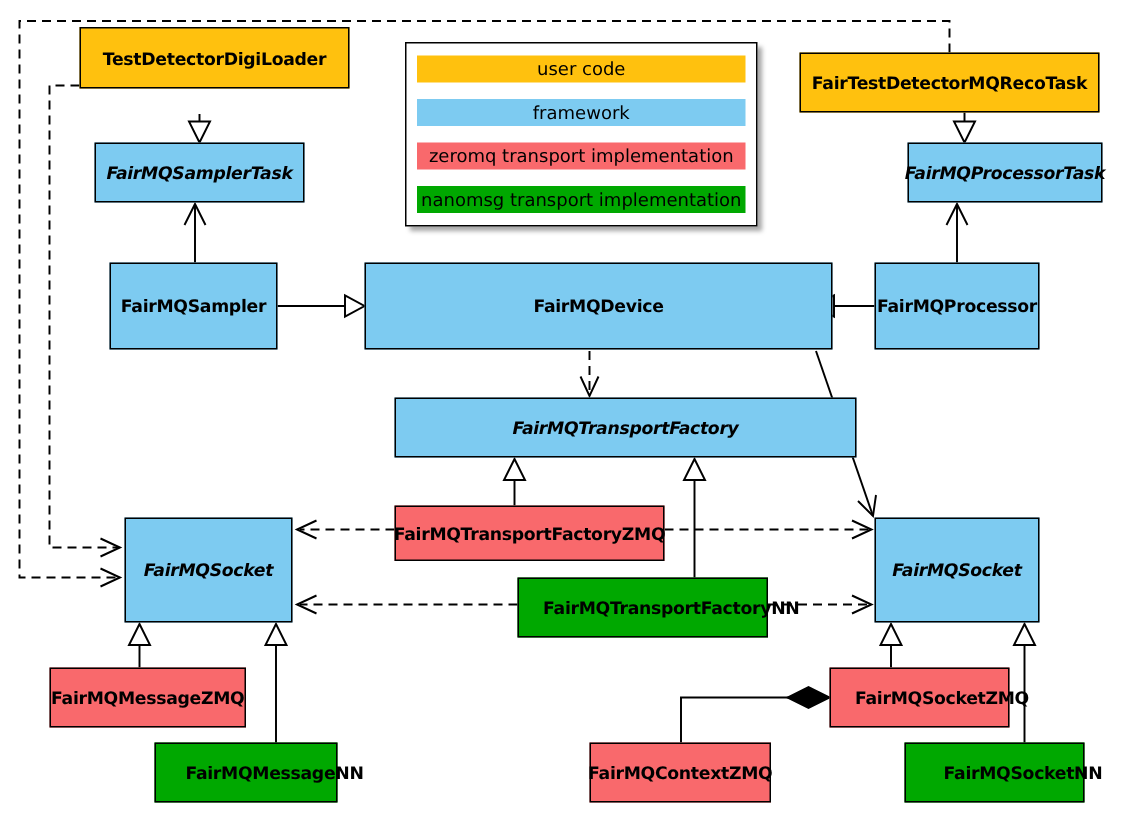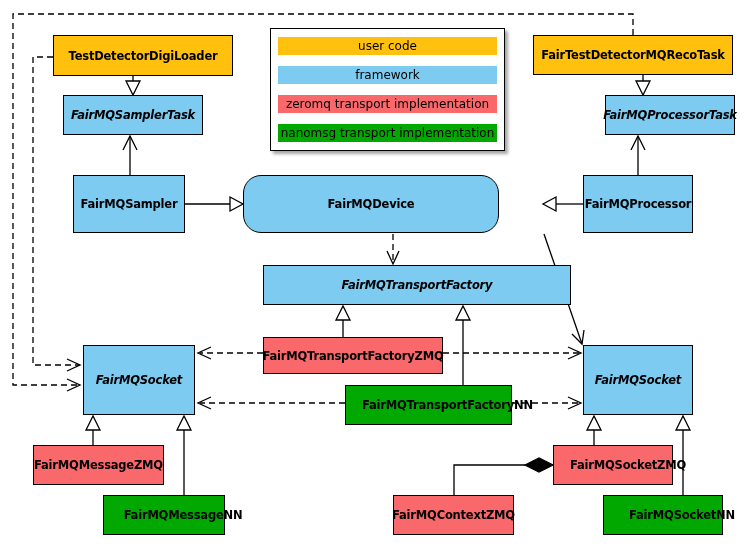--- a/index.html
+++ b/index.html
@@ -138,31 +138,31 @@
   </g>
 </svg>
 
 <div id="legend">
   <div class="legend-bar" style="background: rgb(255, 193, 14);">user code</div>
   <div class="legend-bar" style="background: rgb(125, 203, 241);">framework</div>
   <div class="legend-bar" style="background: rgb(249, 105, 108);">zeromq transport implementation</div>
   <div class="legend-bar" style="background: rgb(0, 168, 0);">nanomsg transport implementation</div>
 </div>
 
-<div class="node user" style="left:53px;top:35px;width:180px;height:41px;">TestDetectorDigiLoader</div>
+<div class="node user" style="left:53px;top:18px;width:180px;height:41px;">TestDetectorDigiLoader</div>
 
 <div class="node user" style="left:533px;top:35px;width:200px;height:40px;">FairTestDetectorMQRecoTask</div>
 
 <div class="node fw abstract" style="left:63px;top:95px;width:140px;height:40px;">FairMQSamplerTask</div>
 
 <div class="node fw abstract" style="left:605px;top:95px;width:130px;height:40px;">FairMQProcessorTask</div>
 
 <div class="node fw" style="left:73px;top:175px;width:112px;height:58px;">FairMQSampler</div>
 
-<div class="node fw" style="left:243px;top:175px;width:256px;height:58px;border-radius:18px;">FairMQDevice</div>
+<div class="node fw" style="left:243px;top:175px;width:312px;height:58px;">FairMQDevice</div>
 
 <div class="node fw" style="left:583px;top:175px;width:110px;height:58px;">FairMQProcessor</div>
 
 <div class="node fw abstract" style="left:263px;top:265px;width:308px;height:40px;">FairMQTransportFactory</div>
 
 <div class="node zmq" style="left:263px;top:337px;width:180px;height:37px;">FairMQTransportFactoryZMQ</div>
 
 <div class="node nn" style="left:345px;top:385px;width:167px;height:40px;">FairMQTransportFactoryNN</div>
 
 <div class="node fw abstract" style="left:83px;top:345px;width:112px;height:70px;">FairMQSocket</div>

